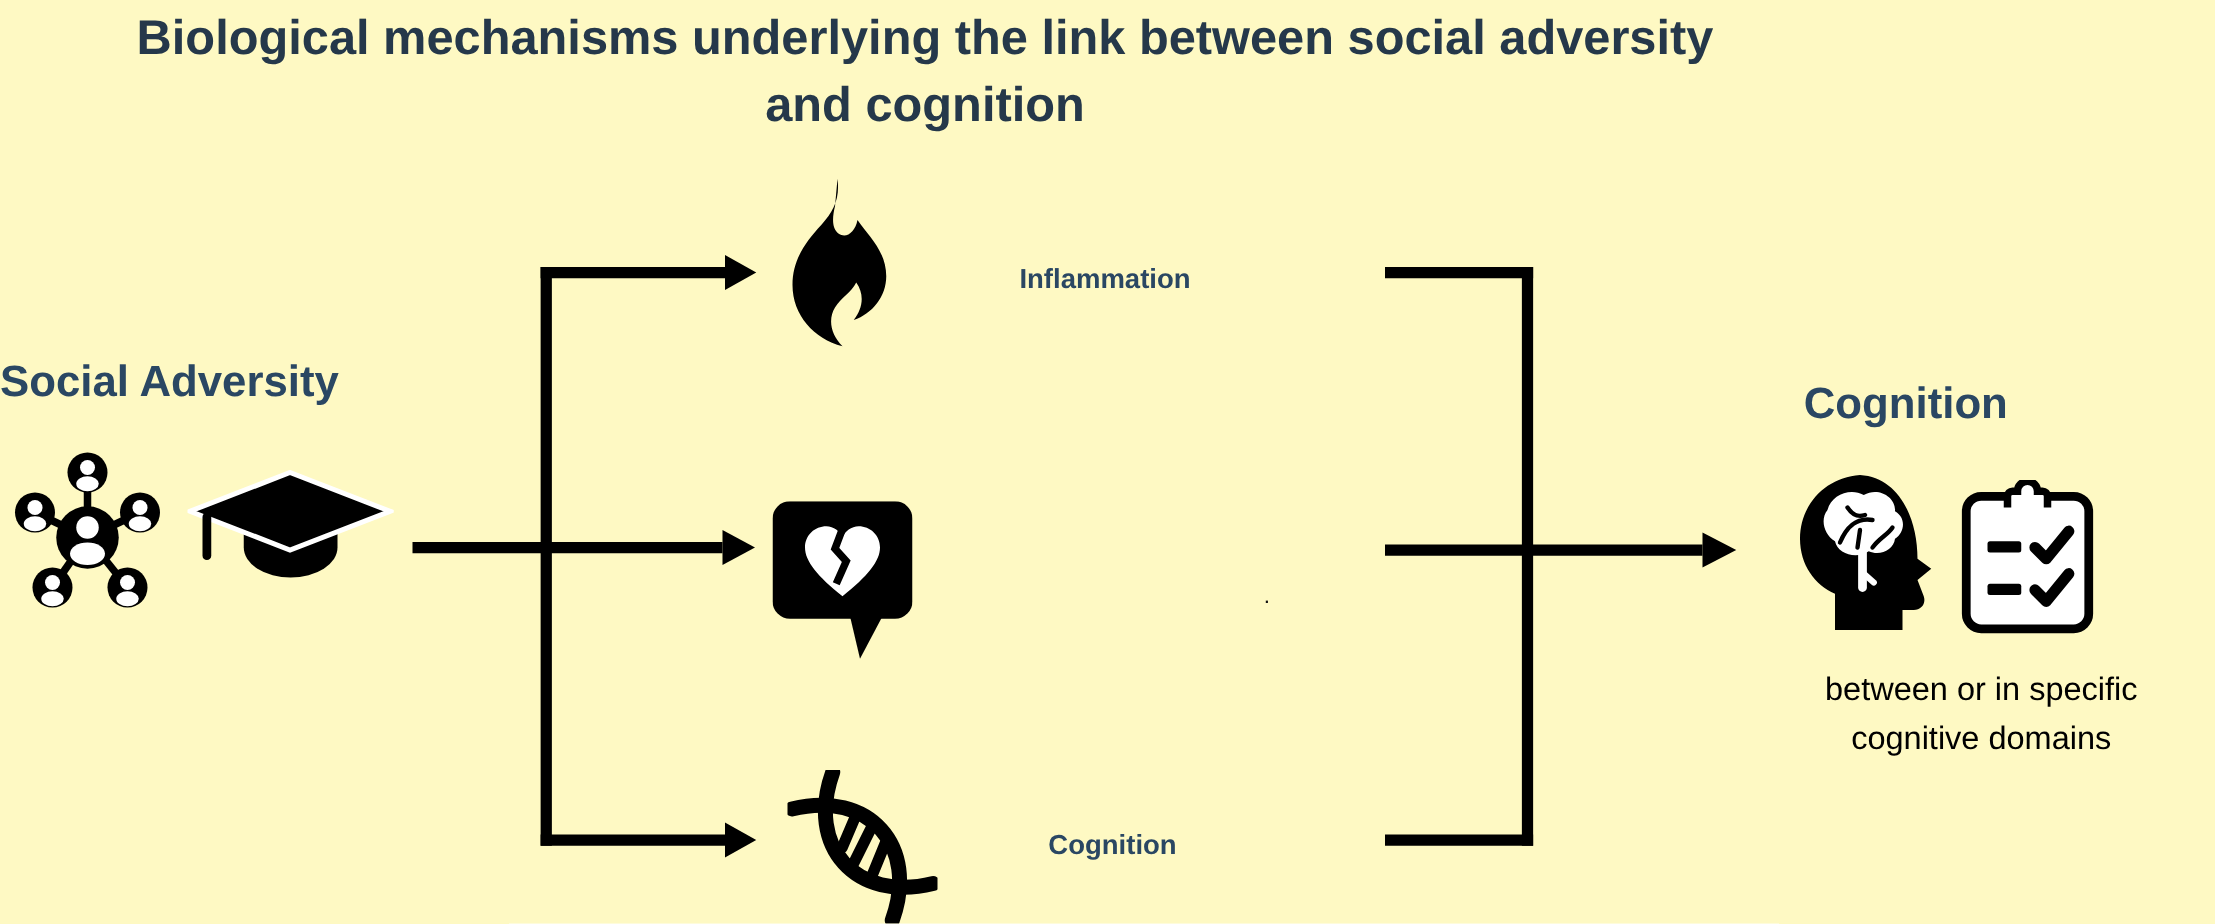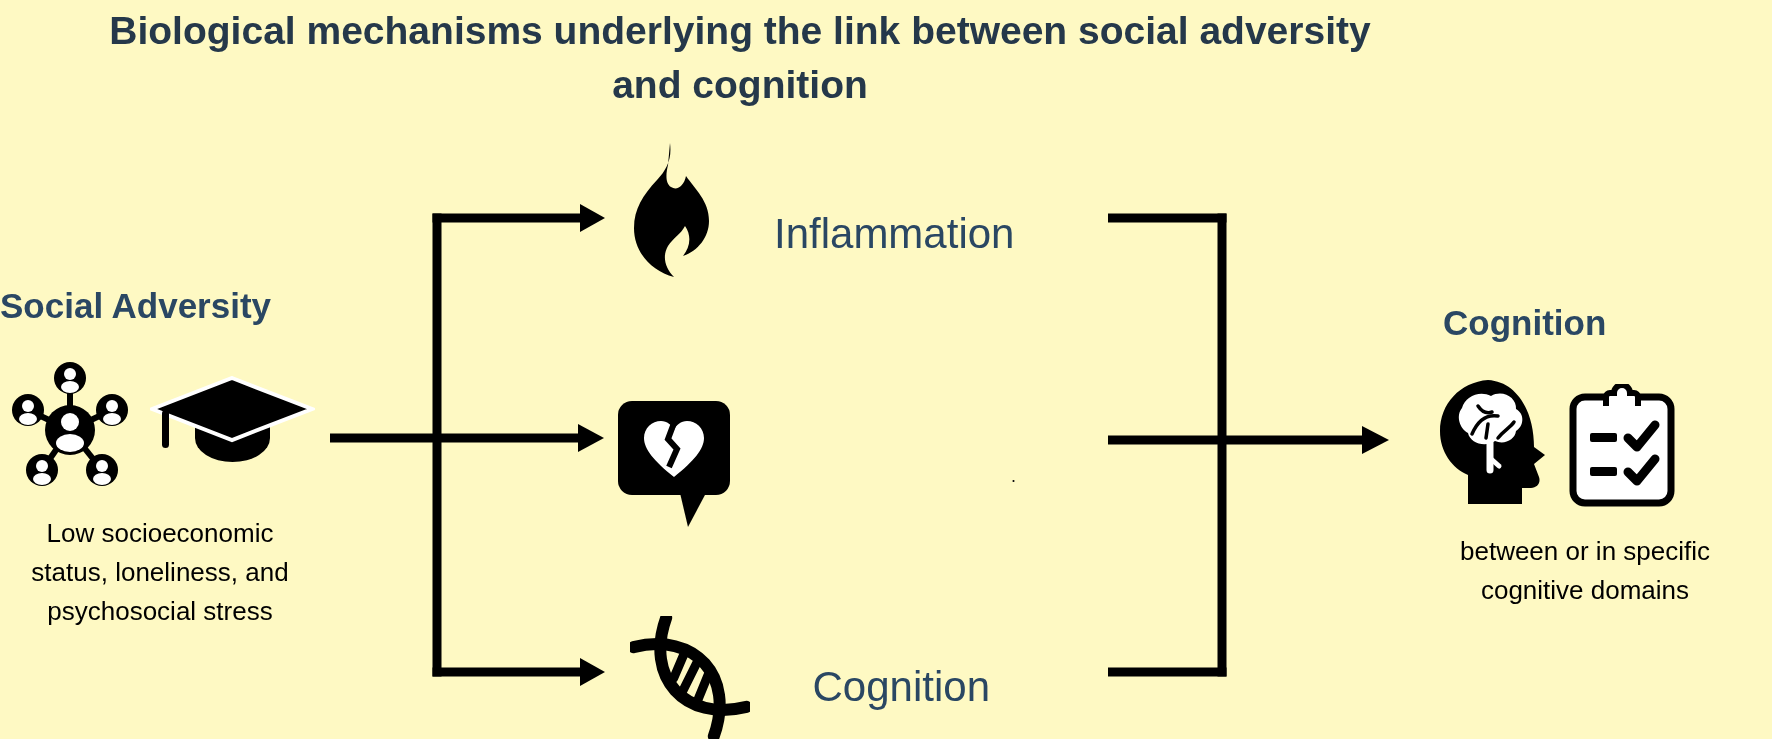--- a/index.html
+++ b/index.html
@@ -9,21 +9,21 @@
   }
   .abs{position:absolute;}
   #title{
     left:10px;top:4px;width:1460px;text-align:center;
     font-size:39px;font-weight:bold;line-height:54px;color:#25384a;
   }
   .section-heading{
     font-size:35px;font-weight:bold;color:#2a4763;text-align:left;
   }
   .mech-label{
-    font-size:42px;font-weight:normal;color:#2a4763;text-align:right;white-space:nowrap;
+    font-size:22px;font-weight:bold;color:#2a4763;text-align:center;white-space:nowrap;
   }
   .desc{
     font-size:26px;color:#000;text-align:center;line-height:39px;
   }
   #connector-layer{left:0;top:0;width:1772px;height:739px;pointer-events:none;}
   #stray-dot{left:1011px;top:473px;font-size:18px;color:#111;line-height:6px;}
 </style>
 </head>
 <body>
 
@@ -88,25 +88,20 @@
         <ellipse cx="94" cy="121" rx="9" ry="6"></ellipse>
     </g>
   </svg>
 
   <svg class="abs" style="left:150px;top:376px;" width="165" height="98" viewBox="0 0 165 98" xmlns="http://www.w3.org/2000/svg">
     <path d="M45 38 V62 A37.5 24 0 0 0 120 62 V38 Z" fill="#000"></path>
     <polygon points="82,2 162,33 82,64 2,33" fill="#000" stroke="#fff" stroke-width="4"></polygon>
     <rect x="12" y="34" width="7" height="38" rx="3.5" fill="#000"></rect>
   </svg>
 
-  <div class="abs desc" style="left:0;top:514px;width:320px;">
-    <div>Low socioeconomic</div>
-    <div>status, loneliness, and</div>
-    <div>psychosocial stress</div>
-  </div>
 
   <svg class="abs" style="left:625px;top:143px;" width="90" height="136" viewBox="0 0 90 136" xmlns="http://www.w3.org/2000/svg">
     <path fill="#000" d="M45 0
       C 47 16 42 26 32 37
       C 18 52 9 66 9 85
       C 9 109 26 128 49 134
       C 40 125 37 113 43 103
       C 48 95 56 91 60 83
       C 67 93 65 104 58 113
       C 73 108 84 94 84 78

